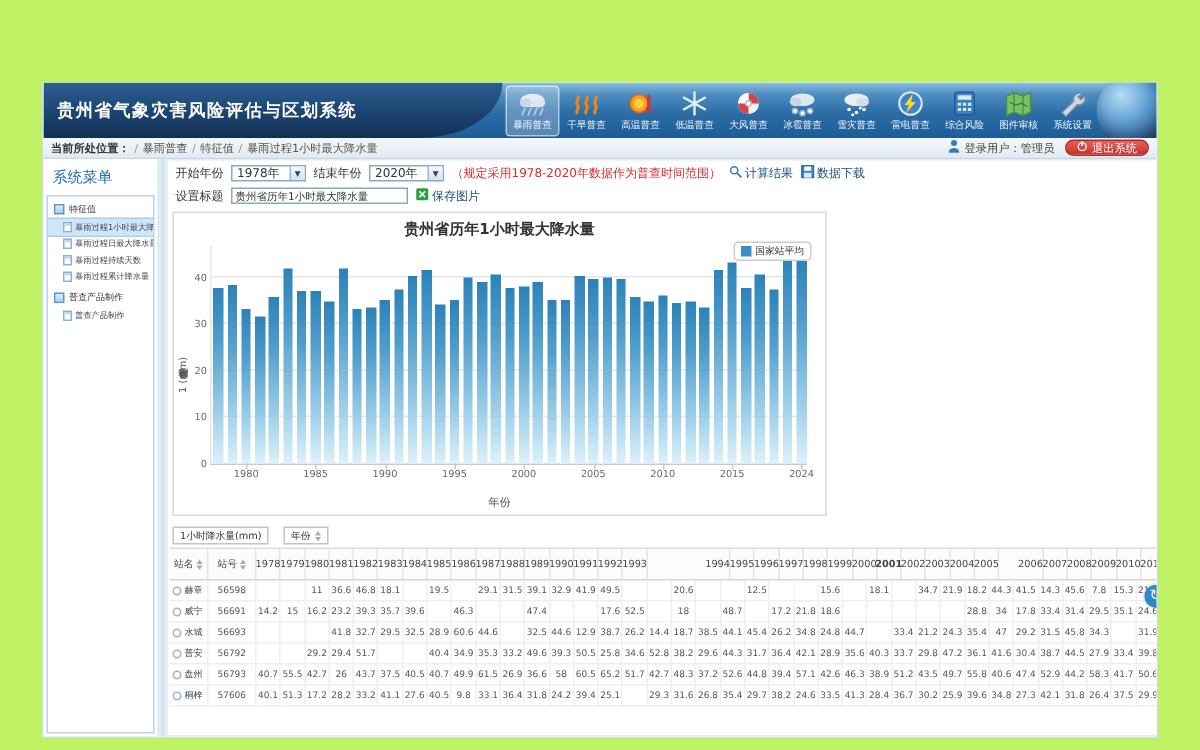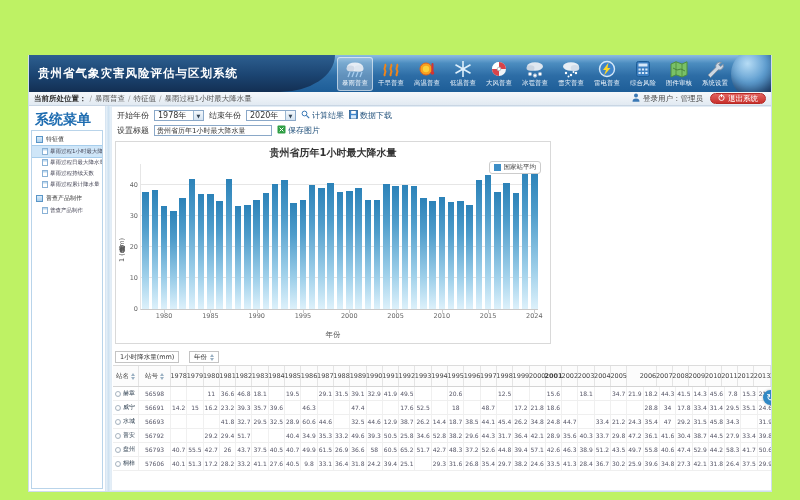--- a/index.html
+++ b/index.html
@@ -29,21 +29,21 @@
   .crumb-prefix{font-weight:bold;color:#333;}
   .crumb-sep{margin:0 3px;color:#999;}
   .crumb-item{color:#555;cursor:pointer;}
   .userbar{display:flex;align-items:center;gap:7px;}
   .usr{display:flex;align-items:center;gap:3px;color:#444;}
   .logout{display:flex;align-items:center;gap:3px;background:linear-gradient(#e2635f,#c9302c);color:#fff;border:1px solid #b52b27;
     border-radius:8px;font-size:7.5px;height:11px;padding:0 7px;cursor:pointer;font-family:inherit;}
 
   
   .sidebar{position:absolute;top:51px;left:0;width:77px;bottom:0;background:#fff;border-right:1px solid #d7e5f2;}
-  .sb-title{color:#1e6cb0;font-weight:bold;font-size:14px;padding:5px 4px 4px 6px;}
+  .sb-title{color:#1e6cb0;font-weight:normal;font-size:10px;padding:5px 4px 4px 6px;}
   .sb-box{position:absolute;top:24px;left:2px;right:2px;bottom:2px;border:1px solid #b9d4ea;overflow:hidden;}
   .tree-group{display:flex;align-items:center;gap:3px;padding:4px 1px 2px 4px;font-size:6px;color:#333;white-space:nowrap;cursor:pointer;}
   .tree-item{display:flex;align-items:center;gap:2px;padding:2px 1px 2px 10px;font-size:5.5px;color:#445;white-space:nowrap;cursor:pointer;}
   .tree-item.active{background:#cfe6f8;outline:1px solid #a6cdec;}
   .gicon{width:7px;height:7px;flex:none;background:linear-gradient(#dcedfa,#aacfec);border:1px solid #5a96c8;}
   .dicon{width:6px;height:7px;flex:none;background:#fff;border:1px solid #8ab2d6;box-shadow:inset 0 1.5px 0 #bcd8ef;}
 
   .splitter{position:absolute;top:51px;left:77px;width:5px;bottom:0;background:linear-gradient(90deg,#e8f1f9,#cfe2f1,#e8f1f9);cursor:col-resize;}
 
   
@@ -298,20 +298,21 @@
           <span>开始年份</span>
           <div class="select">
             <span>1978年</span>
             <span class="sel-caret">▼</span>
           </div>
           <span>结束年份</span>
           <div class="select">
             <span>2020年</span>
             <span class="sel-caret">▼</span>
           </div>
+          <span class="note">（规定采用1978-2020年数据作为普查时间范围）</span>
           <span class="link">
             <span><svg width="9" height="9" viewBox="0 0 9 9">
                   <circle cx="3.5" cy="3.5" r="2.4" fill="none" stroke="#3a78b5" stroke-width="1"></circle>
                   <path d="M5.4 5.4L8.2 8.2" stroke="#3a78b5" stroke-width="1.2"></path>
                 </svg></span>
             <span>计算结果</span>
           </span>
           <span class="link">
             <span><svg width="9" height="9" viewBox="0 0 9 9">
                   <rect x="0.5" y="0.5" width="8" height="8" fill="#3f84c9" stroke="#2a5d90" stroke-width="0.8"></rect>
@@ -451,21 +452,21 @@
             <div class="th" style="width: 16.3px;">1984</div>
             <div class="th" style="width: 16.3px;">1985</div>
             <div class="th" style="width: 16.3px;">1986</div>
             <div class="th" style="width: 16.3px;">1987</div>
             <div class="th" style="width: 16.3px;">1988</div>
             <div class="th" style="width: 16.3px;">1989</div>
             <div class="th" style="width: 16.3px;">1990</div>
             <div class="th" style="width: 16.3px;">1991</div>
             <div class="th" style="width: 16.3px;">1992</div>
             <div class="th" style="width: 16.3px;">1993</div>
-            <div class="th" style="width: 16.3px;">1994</div>
+            <div class="th" style="width: 16.3px; margin-left: 39px;">1994</div>
             <div class="th" style="width: 16.3px;">1995</div>
             <div class="th" style="width: 16.3px;">1996</div>
             <div class="th" style="width: 16.3px;">1997</div>
             <div class="th" style="width: 16.3px;">1998</div>
             <div class="th" style="width: 16.3px;">1999</div>
             <div class="th" style="width: 16.3px;">2000</div>
             <div class="th" style="width: 16.3px; font-weight: bold;">2001</div>
             <div class="th" style="width: 16.3px;">2002</div>
             <div class="th" style="width: 16.3px;">2003</div>
             <div class="th" style="width: 16.3px; text-align: center;">2004</div>

